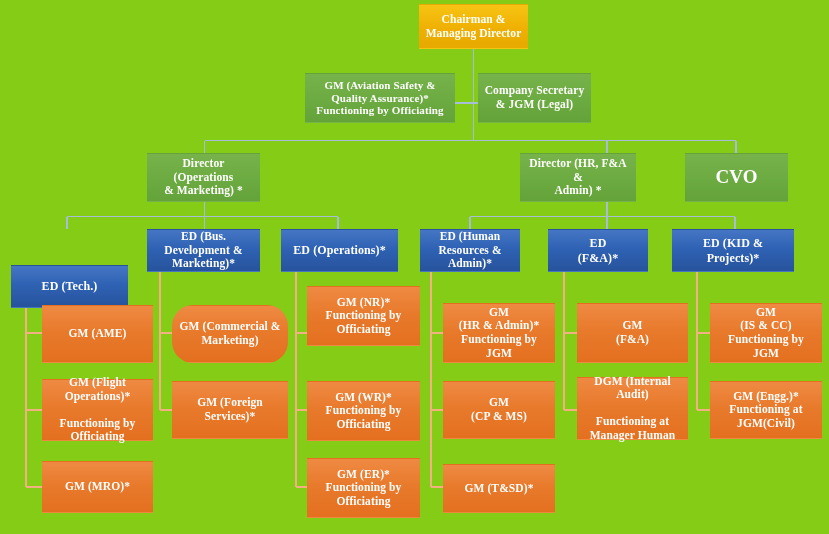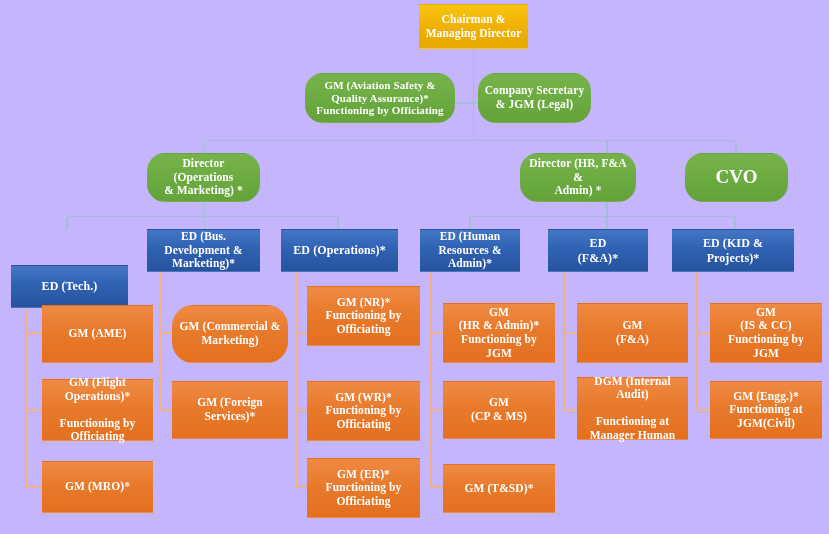--- a/index.html
+++ b/index.html
@@ -6,21 +6,21 @@
   html,body{margin:0;padding:0;background:#ffffff;}
   body{
     font-family:"Liberation Serif", "DejaVu Serif", serif;
     -webkit-font-smoothing:antialiased;
   }
   #chart{
     position:relative;
     width:829px;
     height:534px;
     overflow:hidden;
-    background:#c4b5fd;
+    background:#84cc16;
   }
   #wires{
     position:absolute;
     left:0; top:0;
     width:829px; height:534px;
     pointer-events:none;
   }
   .node{
     position:absolute;
     box-sizing:border-box;
@@ -36,21 +36,20 @@
     letter-spacing:0.1px;
     white-space:pre-line;
     z-index:2;
   }
   .gold{
     background:linear-gradient(180deg,#f7c413 0%, #efb003 55%, #e8a900 100%);
     color:#ffffff;
   }
   .green{
     background:linear-gradient(180deg,#77b24b 0%, #6cab41 55%, #64a23a 100%);
-    border-radius:18px;
   }
   .blue{
     background:linear-gradient(180deg,#4576c4 0%, #2f62b4 45%, #27539c 100%);
   }
   .orange{
     background:linear-gradient(180deg,#ef8a43 0%, #e87a2c 45%, #e4701f 100%);
   }
   .t11{font-size:11px;}
   .t115{font-size:11.5px;}
   .t12{font-size:12px;}

